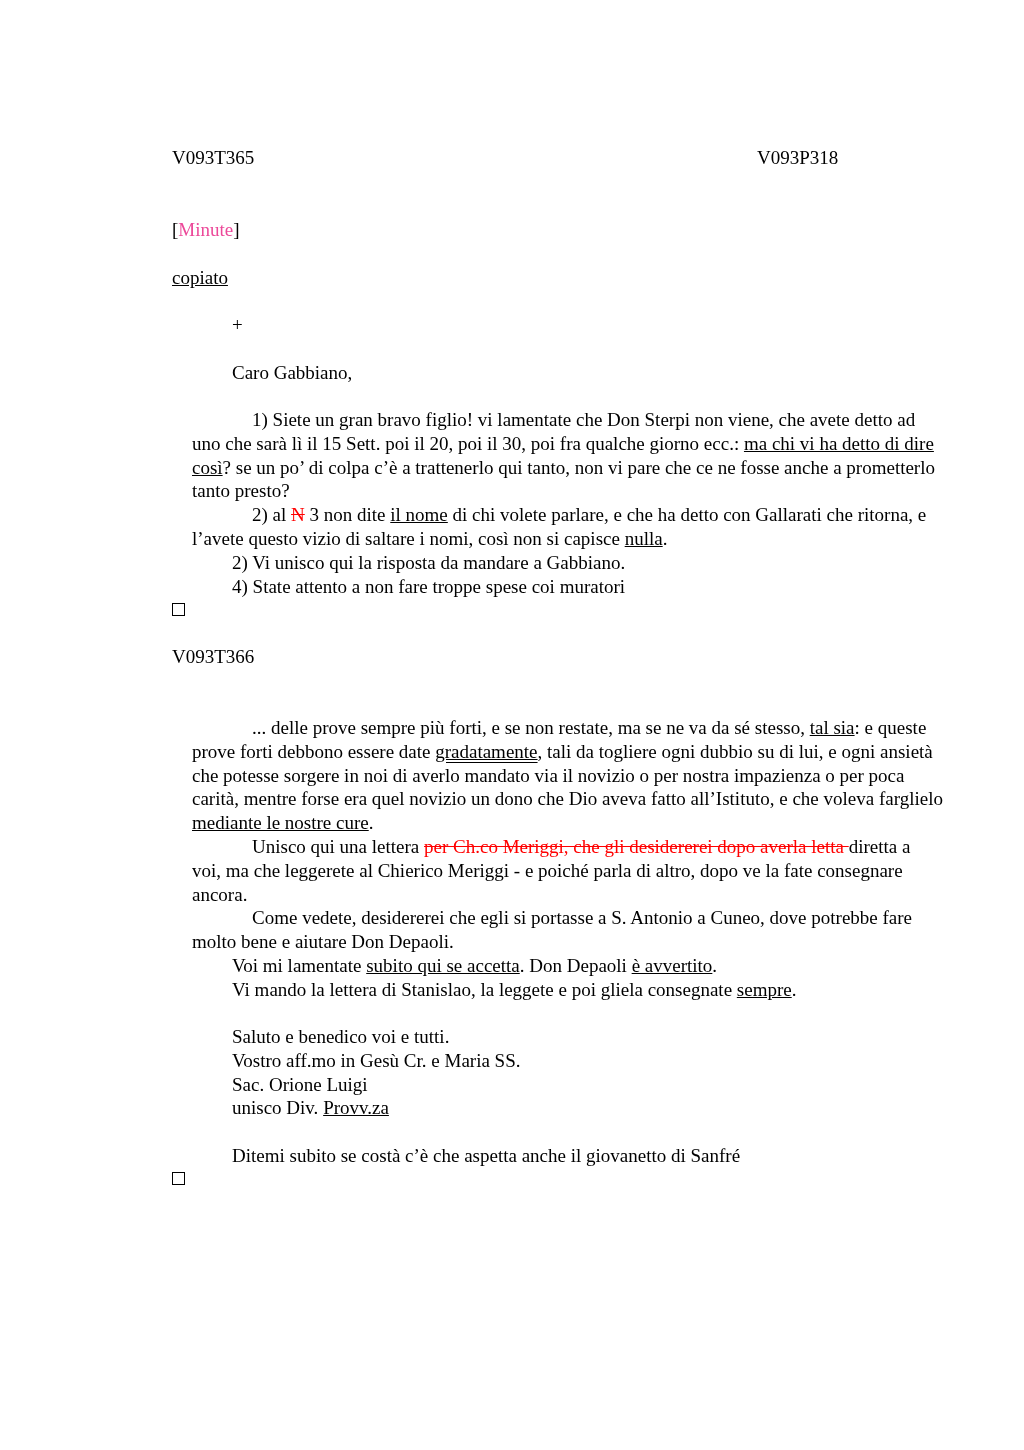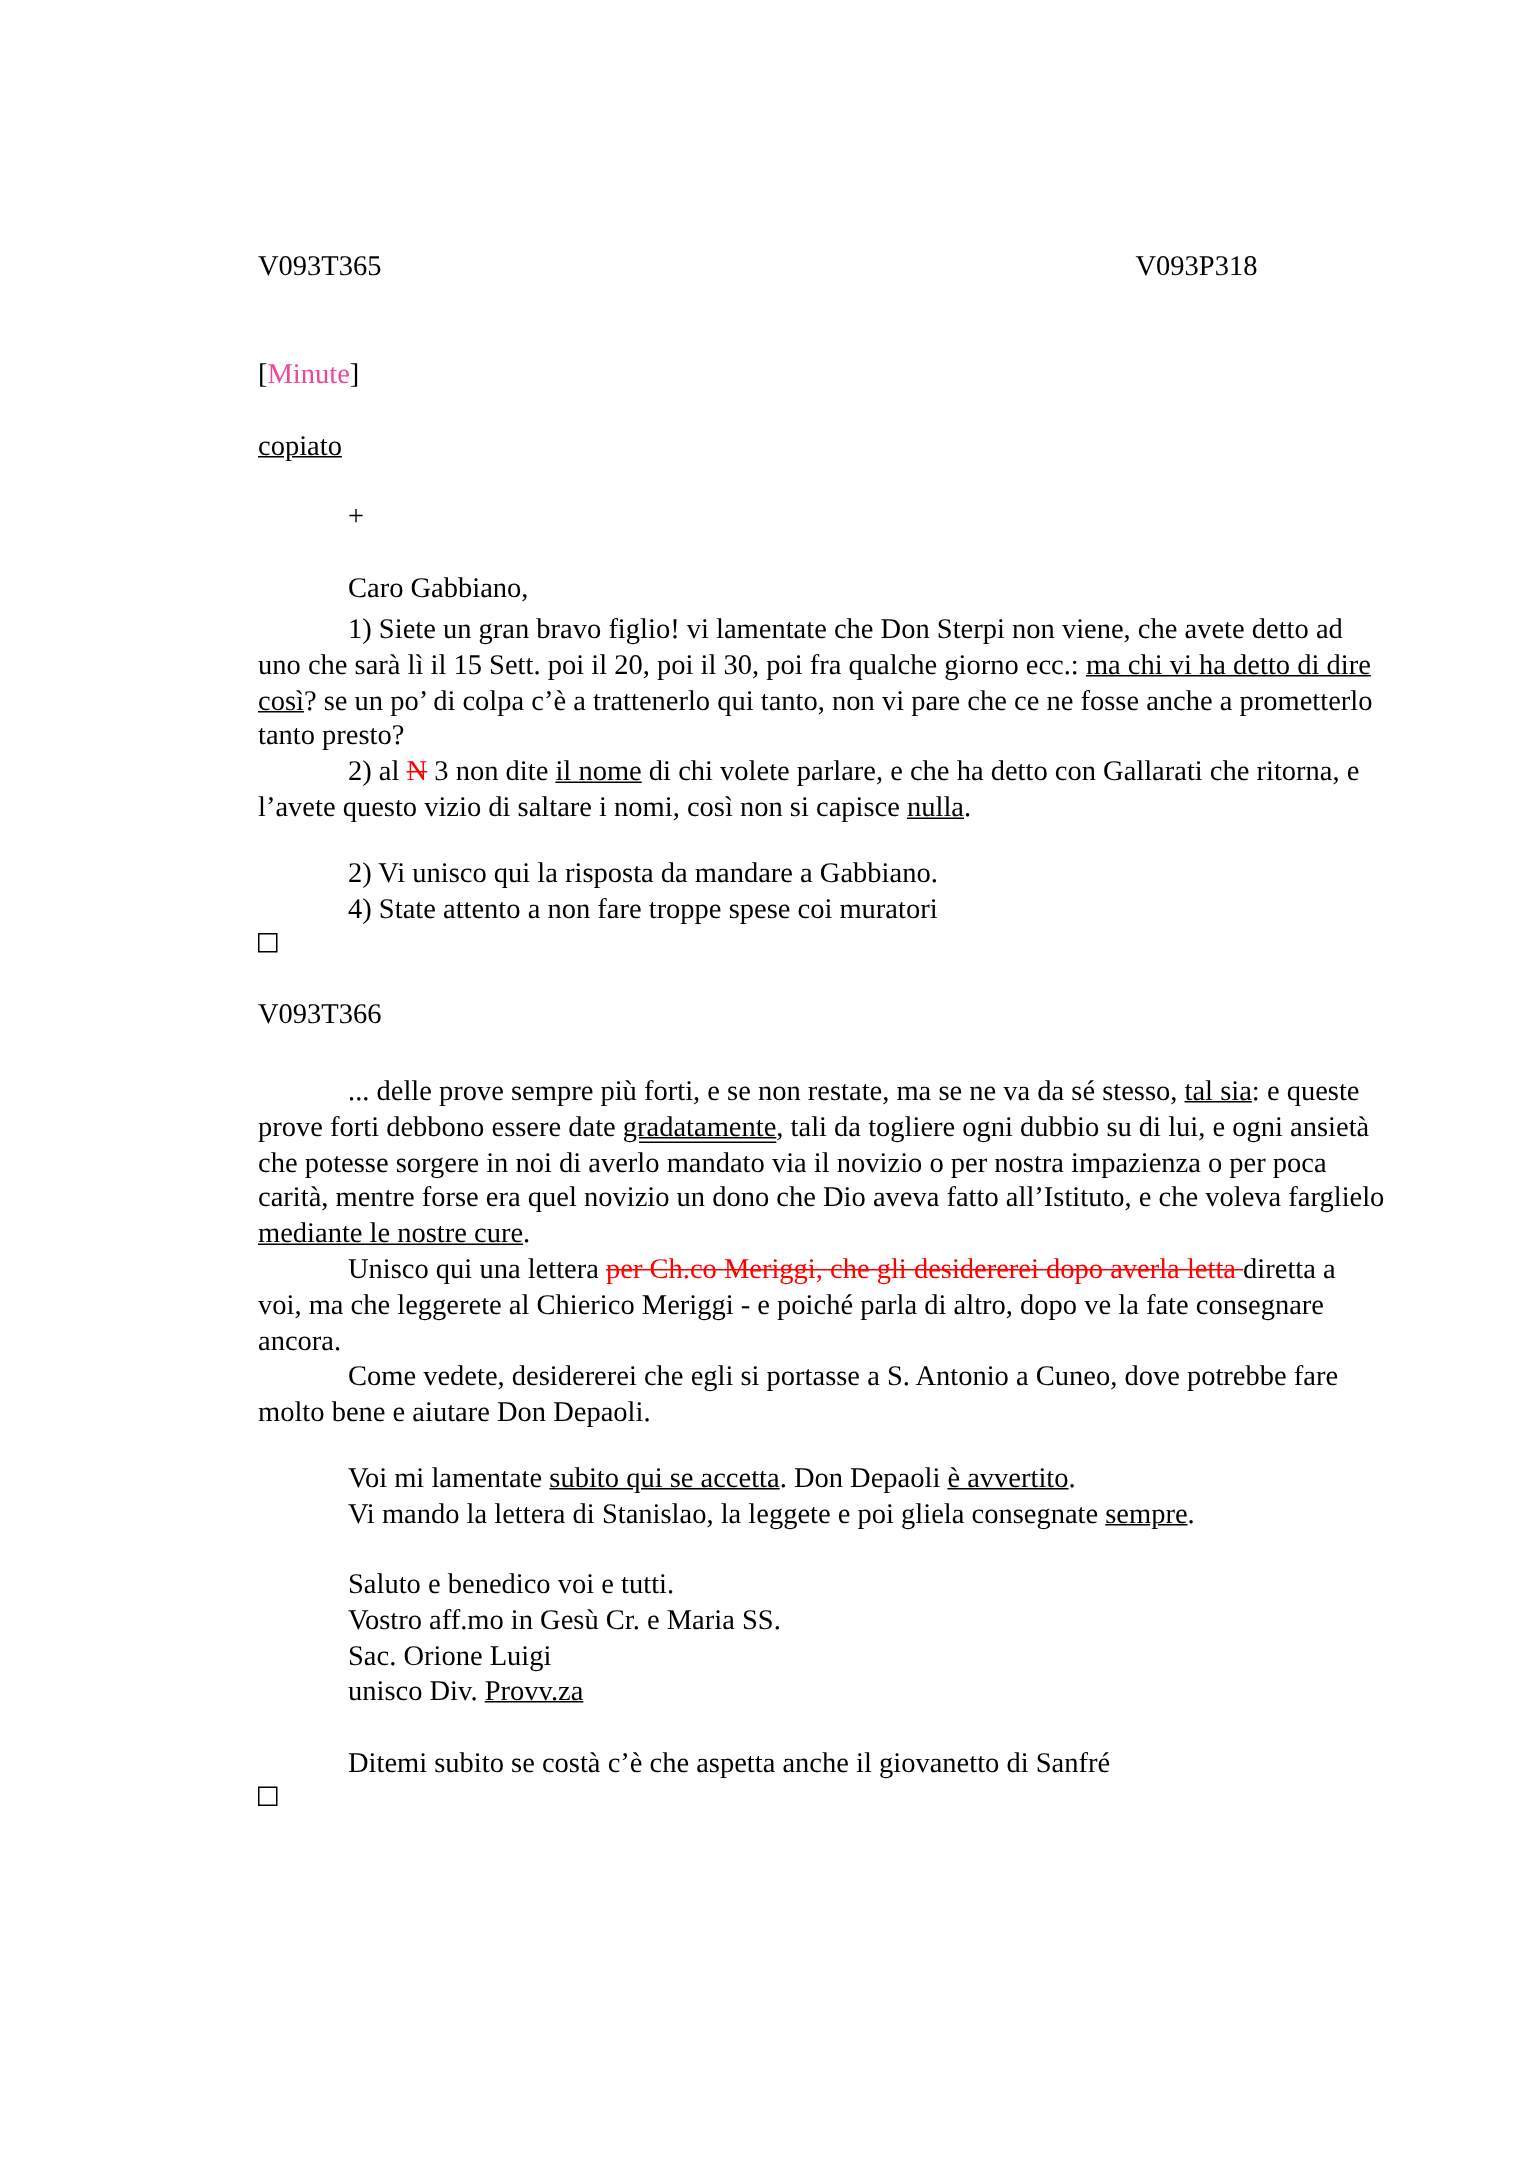--- a/index.html
+++ b/index.html
@@ -1,21 +1,21 @@
 <!DOCTYPE html>
 <html><head>
 <meta charset="utf-8">
 <style>
   html, body { margin: 0; padding: 0; background: #ffffff; }
   body { width: 1024px; height: 1450px; position: relative; overflow: hidden;
          font-family: "Liberation Serif", serif; font-size: 19px; color: #000; }
   .page { position: absolute; left: 172px; top: 0; width: 752px; }
-  .line { position: absolute; left: 0; white-space: nowrap; line-height: 24px; margin-top: 20px; }
+  .line { position: absolute; left: 0; white-space: nowrap; line-height: 24px; }
   .para { position: absolute; left: 0; width: 752px; line-height: 23.8px; }
-  .indent { text-indent: 60px; }
+  .indent { text-indent: 60px; margin-left: 20px; }
   .u { text-decoration: underline; }
   .uu { text-decoration: underline double; }
   .del { color: #ff0000; text-decoration: line-through; }
   .blue { color: #ec4899; }
   .box { display: inline-block; width: 11px; height: 11px; border: 1.3px solid #000; }
 </style>
 </head>
 <body>
 
 <div class="page">

